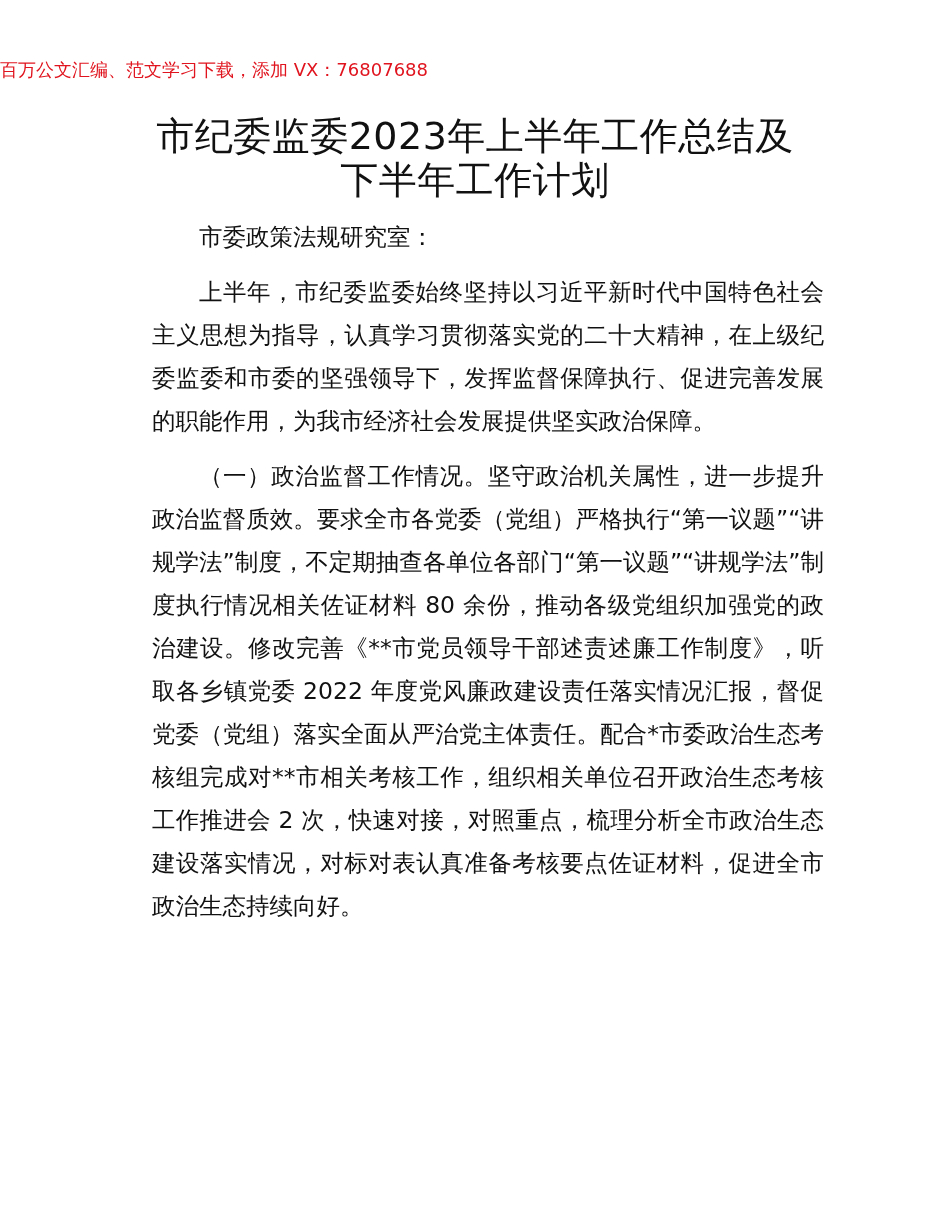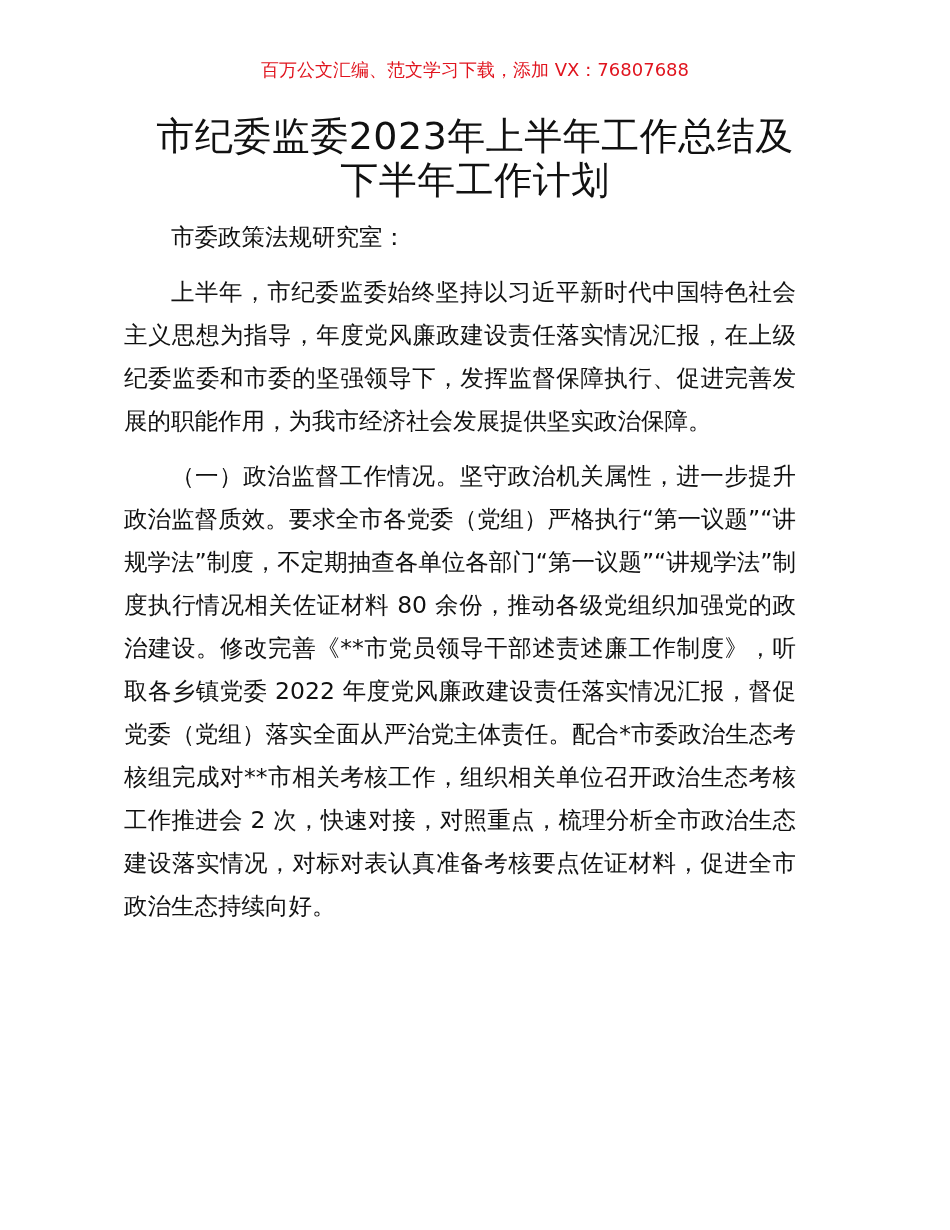--- a/index.html
+++ b/index.html
@@ -1,33 +1,33 @@
 <!DOCTYPE html>
 <html><head>
   <meta charset="utf-8">
   <style>
     html, body { margin: 0; padding: 0; background: #ffffff; }
     body { width: 950px; height: 1230px; position: relative; overflow: hidden;
            font-family: "DejaVu Sans", "Liberation Sans", sans-serif; color: #111; }
-    .header { position: absolute; top: 58px; left: 0; width: 950px; text-align: center;
+    .header { position: absolute; top: 58px; left: 0; width: 950px; 
               font-size: 18px; line-height: 24px; }
     .title { position: absolute; top: 114px; left: 140px; width: 670px; text-align: center;
              font-size: 38px; line-height: 44px; letter-spacing: 0.5px; }
-    .body-text { position: absolute; top: 216px; left: 124px; width: 672px;
+    .body-text { position: absolute; top: 216px; left: 152px; width: 672px;
                  font-size: 23.5px; line-height: 43px; }
     .body-text p { margin: 0 0 0 0; text-indent: 2em; text-align: justify; }
     .body-text p + p { margin-top: 12px; }
     .body-text p.flush { text-align: left; }
   </style>
 </head>
 <body>
 
 <div class="header">
   <span style="color:#e0141e;">百万公文汇编、范文学习下载，添加 VX：76807688</span>
 </div>
 
 <div class="title">市纪委监委2023年上半年工作总结及下半年工作计划</div>
 
 <div class="body-text">
   <p class="flush">市委政策法规研究室：</p>
-  <p>上半年，市纪委监委始终坚持以习近平新时代中国特色社会主义思想为指导，年度党风廉政建设责任落实情况汇报，在上级纪委监委和市委的坚强领导下，发挥监督保障执行、促进完善发展的职能作用，为我市经济社会发展提供坚实政治保障。</p>
+  <p>上半年，市纪委监委始终坚持以习近平新时代中国特色社会主义思想为指导，认真学习贯彻落实党的二十大精神，在上级纪委监委和市委的坚强领导下，发挥监督保障执行、促进完善发展的职能作用，为我市经济社会发展提供坚实政治保障。</p>
   <p>（一）政治监督工作情况。坚守政治机关属性，进一步提升政治监督质效。要求全市各党委（党组）严格执行“第一议题”“讲规学法”制度，不定期抽查各单位各部门“第一议题”“讲规学法”制度执行情况相关佐证材料 80 余份，推动各级党组织加强党的政治建设。修改完善《**市党员领导干部述责述廉工作制度》，听取各乡镇党委 2022 年度党风廉政建设责任落实情况汇报，督促党委（党组）落实全面从严治党主体责任。配合*市委政治生态考核组完成对**市相关考核工作，组织相关单位召开政治生态考核工作推进会 2 次，快速对接，对照重点，梳理分析全市政治生态建设落实情况，对标对表认真准备考核要点佐证材料，促进全市政治生态持续向好。</p>
 </div>
 
 </body></html>

